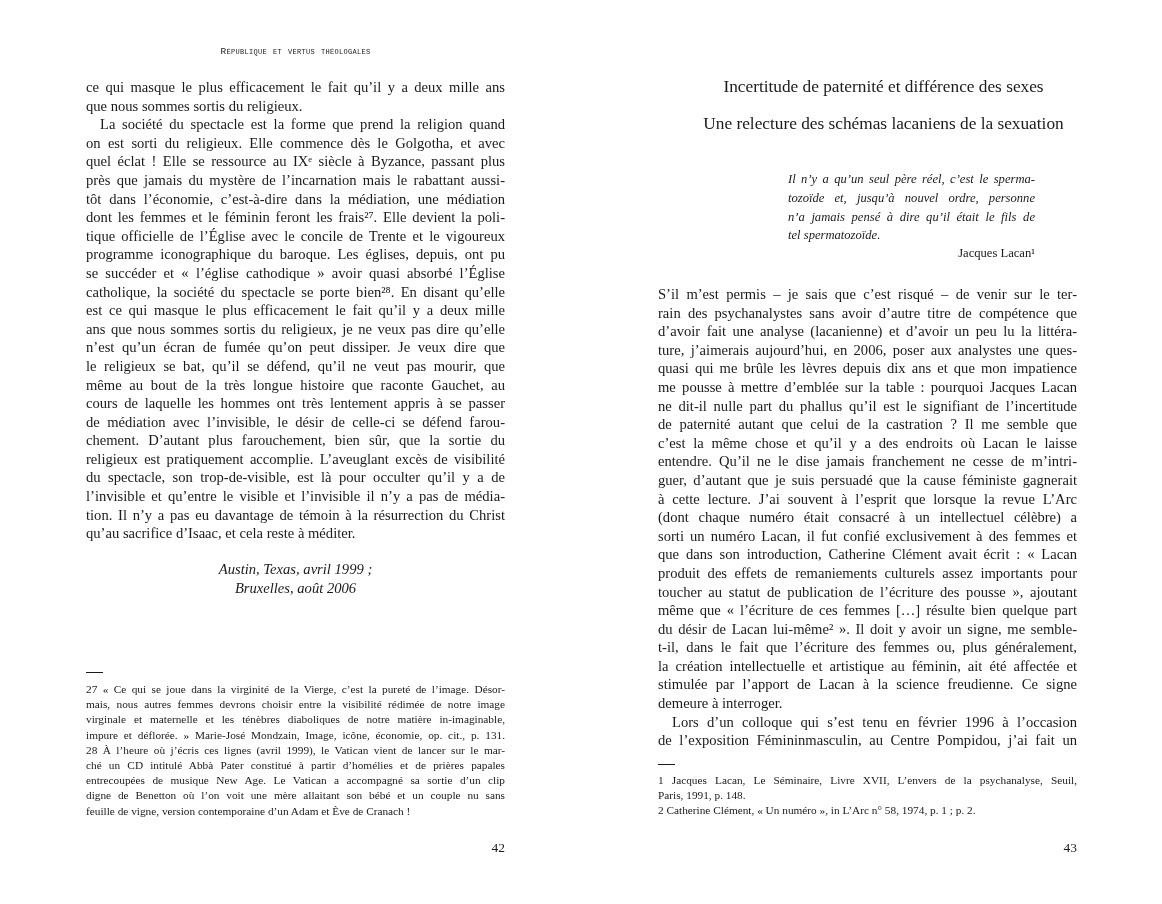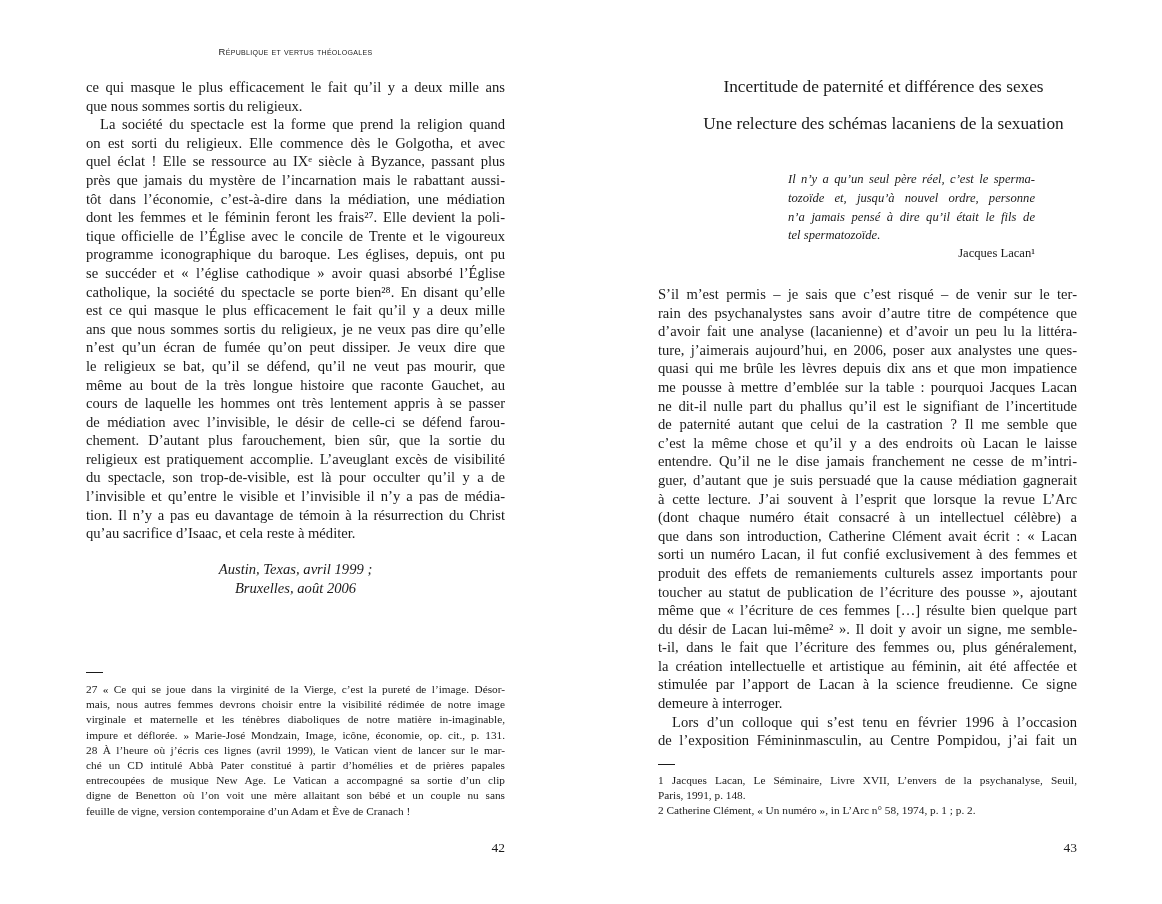--- a/index.html
+++ b/index.html
@@ -3,21 +3,21 @@
 <meta charset="utf-8">
 <style>
   html, body { margin: 0; padding: 0; background: #ffffff; }
   body { width: 1162px; height: 904px; position: relative; overflow: hidden;
          font-family: "DejaVu Serif", "Liberation Serif", serif; color: #1a1a1a; }
   .page { position: absolute; top: 0; height: 904px; }
   #left-page { left: 86px; width: 419px; }
   #right-page { left: 658px; width: 419px; }
 
   .running-head { position: absolute; top: 46px; left: 0; width: 419px; text-align: center;
-    font-family: Liberation Sans, sans-serif; font-size: 9.5px; letter-spacing: 0.3px;
+    font-family: Liberation Mono, monospace; font-size: 9.5px; letter-spacing: 0.3px;
     font-variant: small-caps; }
   .body-text { position: absolute; left: 0; width: 419px; font-family: "Liberation Serif", serif;
     font-size: 14.6px; line-height: 18.6px; text-align: justify; }
   .line { display: block; text-align: justify; text-align-last: justify; white-space: nowrap; }
   .line.last { text-align-last: left; }
 
   .signature { position: absolute; left: 0; width: 419px; text-align: center; font-style: italic;
     font-family: "Liberation Serif", serif; font-size: 14.6px; line-height: 19px; }
 
   .fn-rule { position: absolute; left: 0; width: 17px; height: 1px; background: #1a1a1a; }
@@ -107,25 +107,25 @@
     <span class="line">S’il m’est permis – je sais que c’est risqué – de venir sur le ter-</span>
     <span class="line">rain des psychanalystes sans avoir d’autre titre de compétence que</span>
     <span class="line">d’avoir fait une analyse (lacanienne) et d’avoir un peu lu la littéra-</span>
     <span class="line">ture, j’aimerais aujourd’hui, en 2006, poser aux analystes une ques-</span>
     <span class="line">quasi qui me brûle les lèvres depuis dix ans et que mon impatience</span>
     <span class="line">me pousse à mettre d’emblée sur la table : pourquoi Jacques Lacan</span>
     <span class="line">ne dit-il nulle part du phallus qu’il est le signifiant de l’incertitude</span>
     <span class="line">de paternité autant que celui de la castration ? Il me semble que</span>
     <span class="line">c’est la même chose et qu’il y a des endroits où Lacan le laisse</span>
     <span class="line">entendre. Qu’il ne le dise jamais franchement ne cesse de m’intri-</span>
-    <span class="line">guer, d’autant que je suis persuadé que la cause médiation gagnerait</span>
+    <span class="line">guer, d’autant que je suis persuadé que la cause féministe gagnerait</span>
     <span class="line">à cette lecture. J’ai souvent à l’esprit que lorsque la revue L’Arc</span>
     <span class="line">(dont chaque numéro était consacré à un intellectuel célèbre) a</span>
+    <span class="line">sorti un numéro Lacan, il fut confié exclusivement à des femmes et</span>
     <span class="line">que dans son introduction, Catherine Clément avait écrit : « Lacan</span>
-    <span class="line">sorti un numéro Lacan, il fut confié exclusivement à des femmes et</span>
     <span class="line">produit des effets de remaniements culturels assez importants pour</span>
     <span class="line">toucher au statut de publication de l’écriture des pousse », ajoutant</span>
     <span class="line">même que « l’écriture de ces femmes […] résulte bien quelque part</span>
     <span class="line">du désir de Lacan lui-même² ». Il doit y avoir un signe, me semble-</span>
     <span class="line">t-il, dans le fait que l’écriture des femmes ou, plus généralement,</span>
     <span class="line">la création intellectuelle et artistique au féminin, ait été affectée et</span>
     <span class="line">stimulée par l’apport de Lacan à la science freudienne. Ce signe</span>
     <span class="line last">demeure à interroger.</span>
     <span class="line" style="padding-left:14px;">Lors d’un colloque qui s’est tenu en février 1996 à l’occasion</span>
     <span class="line">de l’exposition Fémininmasculin, au Centre Pompidou, j’ai fait un</span>

